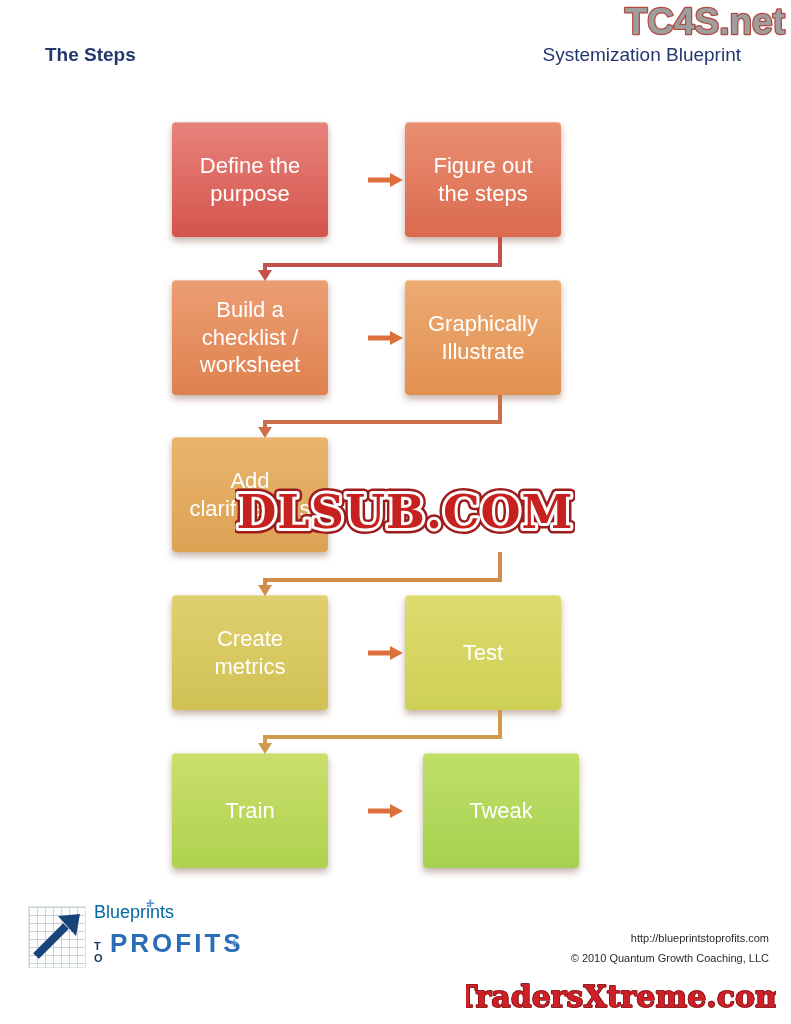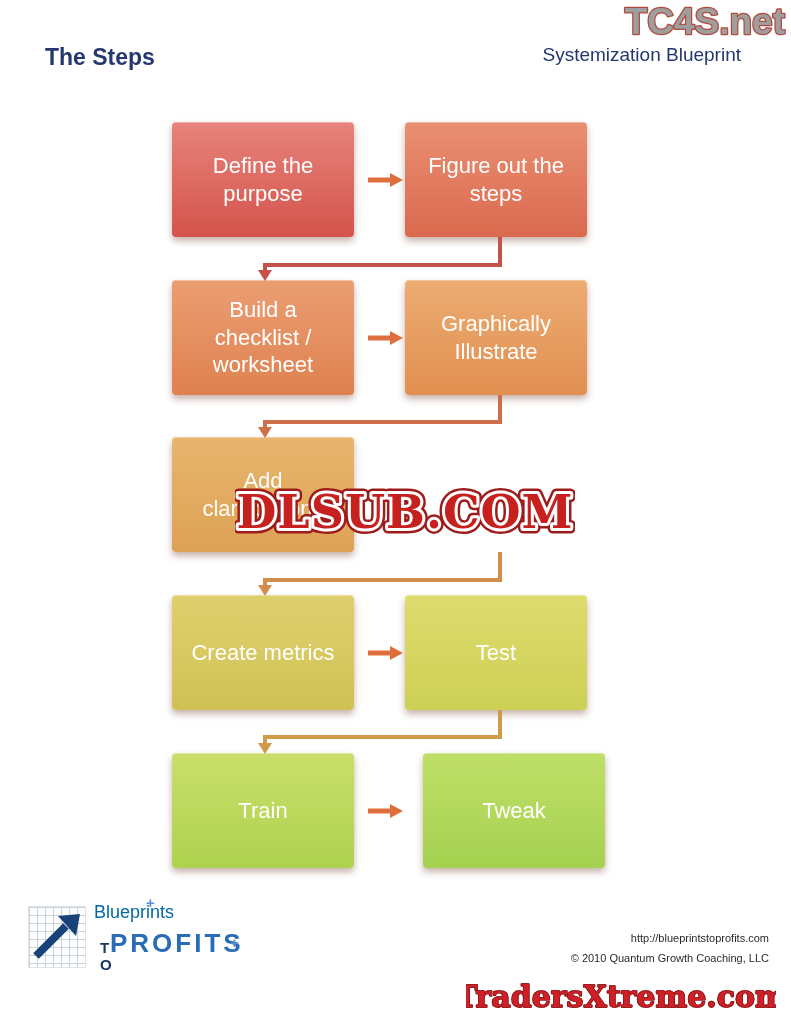--- a/index.html
+++ b/index.html
@@ -2,33 +2,33 @@
 <html><head>
 <meta charset="utf-8">
 <style>
   html,body{margin:0;padding:0;background:#ffffff;}
   #page{
     position:relative;width:791px;height:1024px;background:#ffffff;overflow:hidden;
     font-family:"Liberation Sans",sans-serif;
   }
   
   .left-title{
-    position:absolute;left:45px;top:44px;font-size:23px;font-weight:bold;color:#24386f;
+    position:absolute;left:45px;top:44px;font-size:19px;font-weight:bold;color:#24386f;
   }
   .right-title{
     position:absolute;right:50px;top:44px;font-size:19px;font-weight:normal;color:#24386f;
   }
   .brand-svg{position:absolute;top:0;right:2px;width:200px;height:46px;}
   .brand-svg text{
     font-family:"Liberation Sans",sans-serif;font-weight:bold;font-size:37px;
     fill:#9e9e9e;stroke:#b24a3e;stroke-width:2.5px;paint-order:stroke;stroke-linejoin:round;
   }
   
   .box{
-    position:absolute;width:182px;height:115px;border-radius:4px;
+    position:absolute;width:156px;height:115px;border-radius:4px;
     display:flex;align-items:center;justify-content:center;text-align:center;
     color:#ffffff;font-size:22px;line-height:1.25;padding:0 14px;box-sizing:border-box;
     box-shadow:0 4px 7px rgba(110,60,40,.40), inset 0 1px 0 rgba(255,255,255,.35);
   }
   .col-l{left:172px}.col-r{left:405px}
   .row-0{top:122px}.row-1{top:280px}.row-2{top:437px}.row-3{top:595px}.row-4{top:753px}
   .connectors{position:absolute;left:0;top:0;width:791px;height:1024px;pointer-events:none;}
   
   .watermark-svg{position:absolute;left:235px;top:478px;width:340px;height:72px;z-index:5;}
   .watermark-svg text{
@@ -43,21 +43,21 @@
   .logo-grid{
     position:absolute;left:0;top:6px;width:58px;height:62px;
     background-color:#fdfdfd;
     background-image:linear-gradient(#c9d4da 1px,transparent 1px),
                      linear-gradient(90deg,#c9d4da 1px,transparent 1px);
     background-size:8px 8px;border:1px solid #dde4e8;box-sizing:border-box;
   }
   .logo-arrow{position:absolute;left:0;top:6px;width:58px;height:62px;}
   .logo-word1{position:absolute;left:66px;top:2px;font-size:18px;font-weight:normal;color:#0369a1;}
   .logo-word2{
-    position:absolute;left:72px;top:40px;width:12px;font-size:15px;font-weight:bold;
+    position:absolute;left:66px;top:40px;width:12px;font-size:11px;font-weight:bold;
     color:#15345f;line-height:1.1;word-break:break-all;
   }
   .logo-word3{position:absolute;left:82px;top:28px;font-size:26px;font-weight:bold;color:#2a6cb5;letter-spacing:3px;}
   .reg-mark{position:absolute;font-size:15px;font-weight:bold;color:#5b8fd0;}
   .reg-1{left:118px;top:-6px;}
   .reg-2{left:202px;top:34px;}
   .footer-url{position:absolute;right:22px;top:932px;font-size:11px;color:#2a2a2a;}
   .footer-copy{position:absolute;right:22px;top:952px;font-size:11px;color:#2a2a2a;text-align:right;}
   .banner-svg{position:absolute;right:15px;top:978px;width:310px;height:40px;}
   .banner-svg text{

